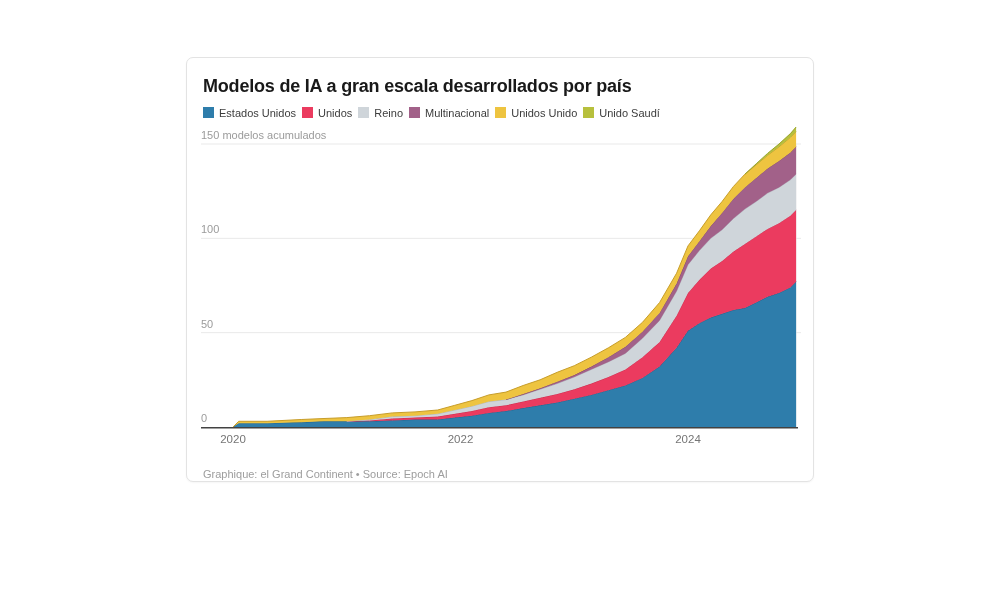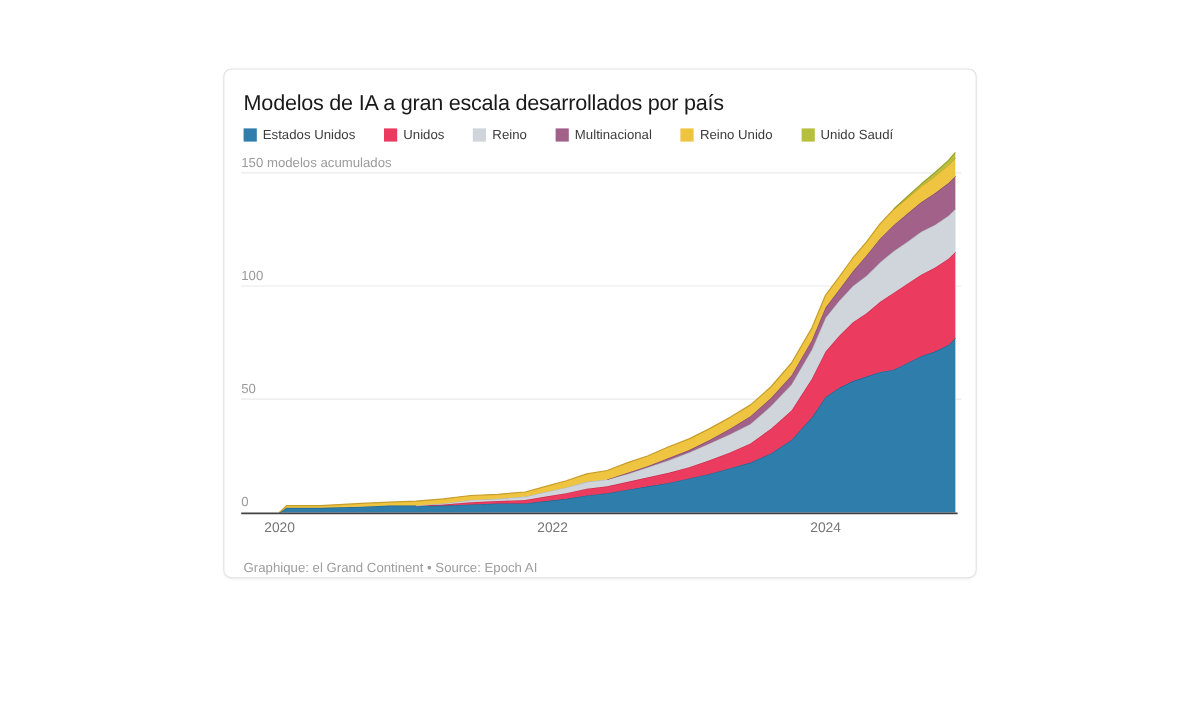--- a/index.html
+++ b/index.html
@@ -1,23 +1,23 @@
 <!DOCTYPE html>
 <html><head>
 <meta charset="utf-8">
 <style>
   html,body{margin:0;padding:0;background:#ffffff;}
   .page{position:relative;width:1000px;height:600px;background:#ffffff;overflow:hidden;
         font-family:"Liberation Sans","DejaVu Sans",sans-serif;}
   .card{position:absolute;left:186px;top:57px;width:628px;height:425px;box-sizing:border-box;
         background:#ffffff;border:1px solid #e3e3e3;border-radius:7px;
         box-shadow:0 1px 2px rgba(0,0,0,0.04);}
-  .title{margin:18px 16px 0 16px;font-size:18px;font-weight:normal;color:#191919;
+  .title{margin:18px 16px 0 16px;font-size:18px;font-weight:bold;color:#191919;
          letter-spacing:-0.2px;line-height:1.15;}
-  .legend{display:flex;flex-wrap:wrap;align-items:center;gap:24px;margin:10px 16px 0 16px;
+  .legend{display:flex;flex-wrap:wrap;align-items:center;gap:6px;margin:10px 16px 0 16px;
           font-size:11px;color:#3c3c3c;}
   .legend-item{display:flex;align-items:center;}
   .legend-swatch{display:inline-block;width:11px;height:11px;margin-right:5px;}
   #chart{position:absolute;left:0;top:68px;}
   .footer{position:absolute;left:16px;top:410px;font-size:11px;color:#9d9d9d;}
   text{font-family:"Liberation Sans","DejaVu Sans",sans-serif;}
 </style>
 </head>
 <body>
 
@@ -36,21 +36,21 @@
         <span class="legend-item">
           <span class="legend-swatch" style="background: rgb(207, 213, 218);"></span>
           <span>Reino</span>
         </span>
         <span class="legend-item">
           <span class="legend-swatch" style="background: rgb(162, 97, 137);"></span>
           <span>Multinacional</span>
         </span>
         <span class="legend-item">
           <span class="legend-swatch" style="background: rgb(238, 196, 64);"></span>
-          <span>Reino Unido</span>
+          <span>Unidos Unido</span>
         </span>
         <span class="legend-item">
           <span class="legend-swatch" style="background: rgb(183, 192, 61);"></span>
           <span>Unido Saudí</span>
         </span>
       </div>
     <svg id="chart" width="628" height="325" viewBox="0 0 628 325">
         <line x1="14" x2="614" y1="206.66666666666666" y2="206.66666666666666" stroke="#e9e9e9" stroke-width="1"></line>
         <line x1="14" x2="614" y1="112.33333333333331" y2="112.33333333333331" stroke="#e9e9e9" stroke-width="1"></line>
         <line x1="14" x2="614" y1="18" y2="18" stroke="#e9e9e9" stroke-width="1"></line>

